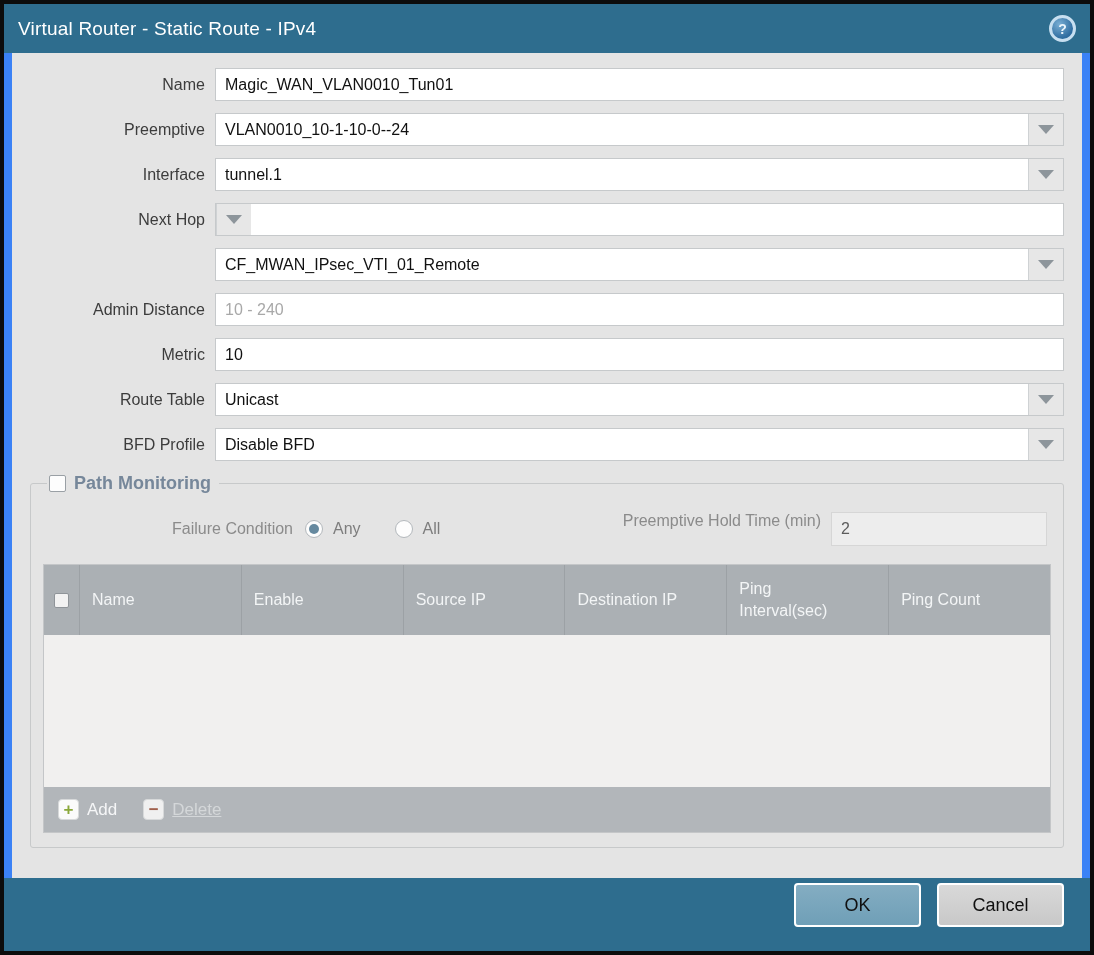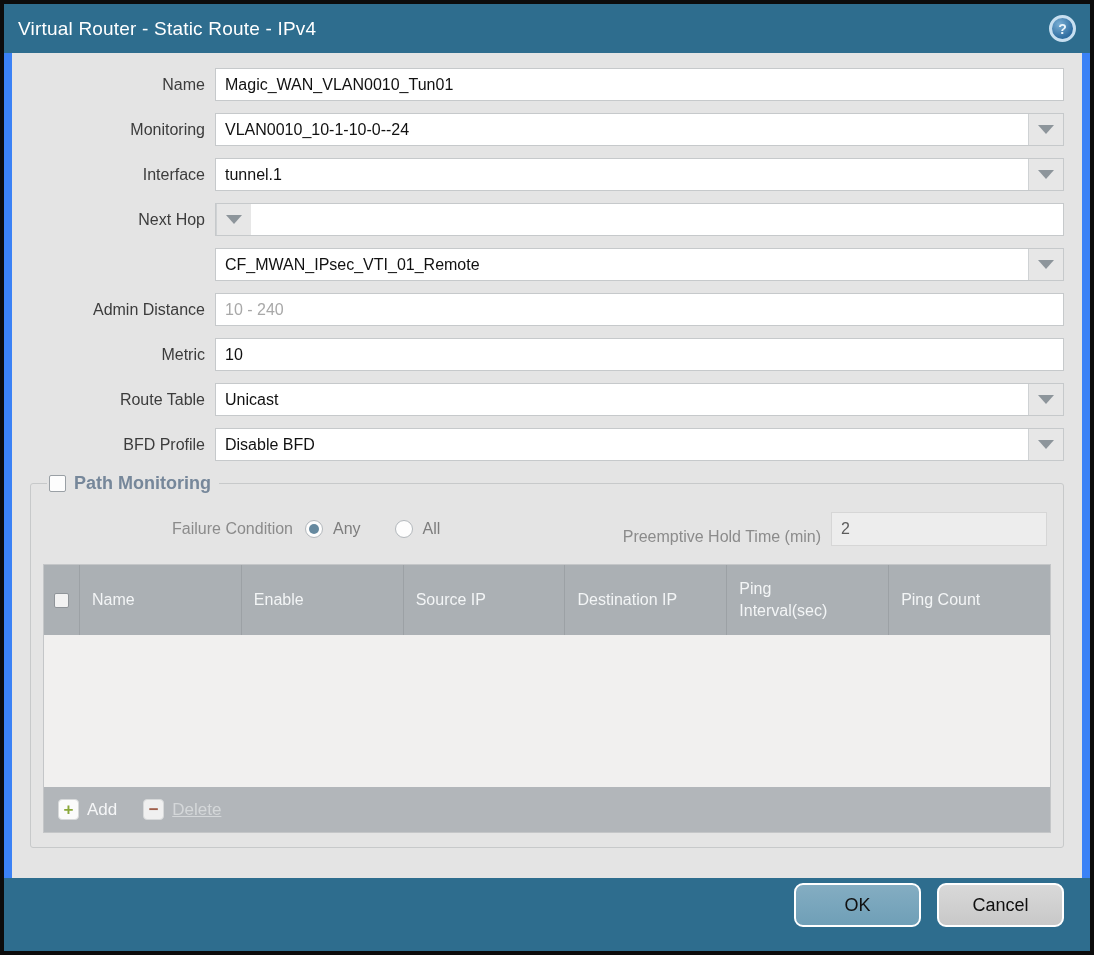--- a/index.html
+++ b/index.html
@@ -92,21 +92,21 @@
   .radio {
     width: 18px; height: 18px; border-radius: 50%;
     background: #fdfdfd; border: 1px solid #b3b8bc;
     display: flex; align-items: center; justify-content: center;
   }
   .radio.checked::after {
     content: ""; width: 10px; height: 10px; border-radius: 50%;
     background: #66899f;
   }
   .radio-lbl { color: #7d7d7d; font-size: 16px; }
-  .pm-hold { margin-left: auto; display: flex; align-items: flex-end; }
+  .pm-hold { margin-left: auto; display: flex; align-items: flex-start; }
   .pm-hold .hold-lbl { color: #8b8b8b; font-size: 16px; padding-right: 10px; }
   .pm-hold input {
     width: 216px; height: 34px;
     border: 1px solid #d6d6d6; background: #ededed;
     font-family: "Liberation Sans", sans-serif; font-size: 16px; color: #5c5c5c;
     padding: 0 9px; outline: none;
   }
 
   
   .pm-table { border: 1px solid #c4c6c8; }
@@ -143,21 +143,21 @@
   .t-btn.del .t-btn-lbl { color: #d4d7d9; font-size: 17px; text-decoration: underline; }
 
   
   .bottombar {
     flex: 0 0 73px; background: #2e6d8e;
     display: flex; align-items: flex-start; justify-content: flex-end;
     gap: 16px; padding: 5px 26px 0 0;
   }
   .btn {
     min-width: 127px; height: 44px;
-    border: 2px solid #ffffff; border-radius: 9px;
+    border: 2px solid #ffffff; border-radius: 4px;
     font-family: "Liberation Sans", sans-serif; font-size: 18px; color: #101010;
     cursor: pointer;
   }
   .btn.ok { background: linear-gradient(#84adc2, #6f9fb7); }
   .btn.cancel { background: linear-gradient(#d9d9d9, #c8c8c8); }
 </style>
 </head>
 <body>
 
 <div class="dialog">
@@ -170,21 +170,21 @@
   <div class="content">
 
     <div class="form-row">
       <span class="lbl">Name</span>
       <div class="field">
         <input type="text" value="Magic_WAN_VLAN0010_Tun01" style="">
       </div>
     </div>
 
     <div class="form-row">
-      <span class="lbl">Monitoring</span>
+      <span class="lbl">Preemptive</span>
       <div class="field">
         <input type="text" value="VLAN0010_10-1-10-0--24" style="">
         <span class="dd-trigger">
             <span class="dd-arrow"></span>
           </span>
       </div>
     </div>
 
     <div class="form-row">
       <span class="lbl">Interface</span>

